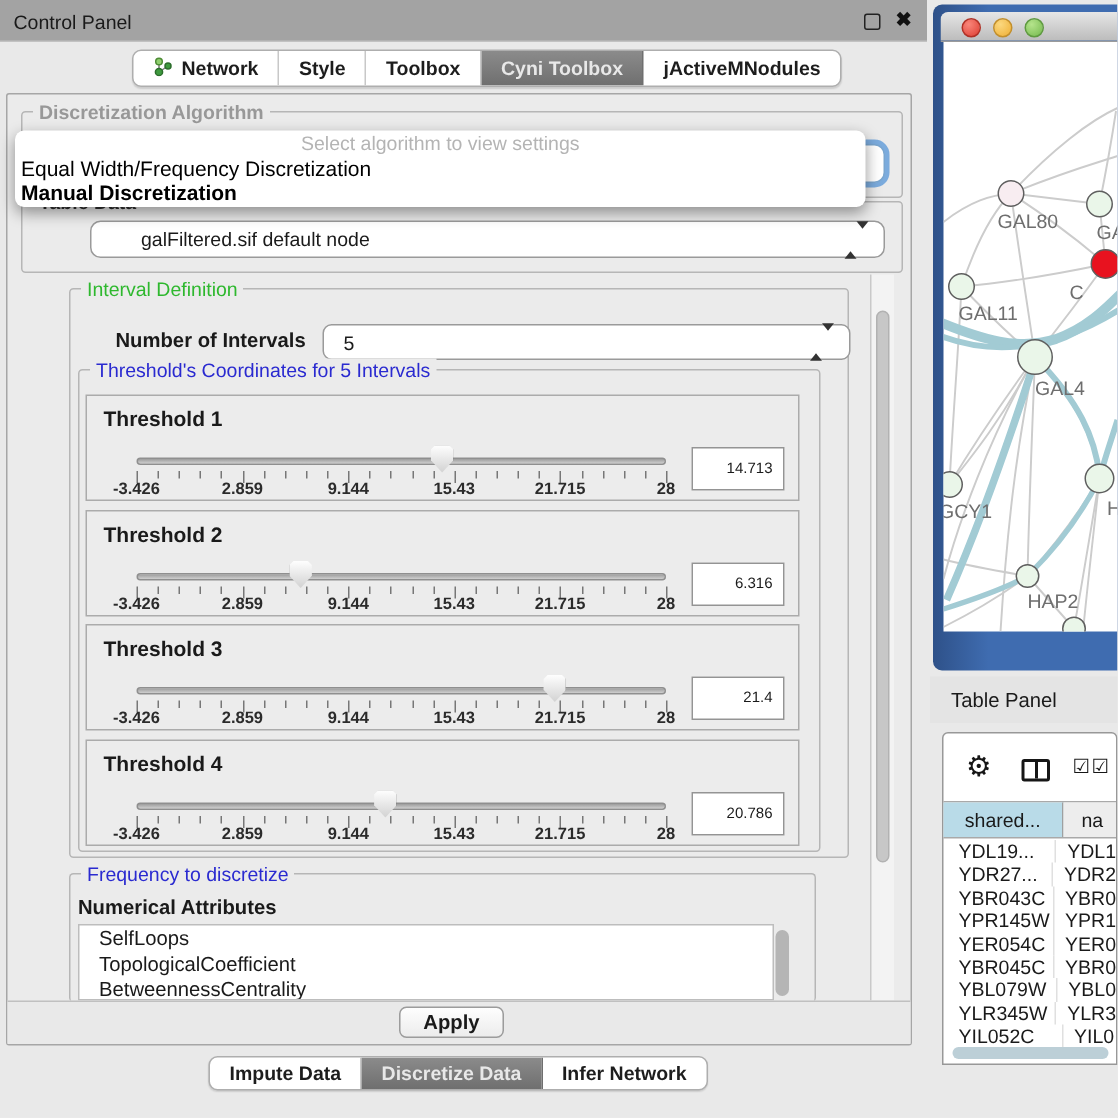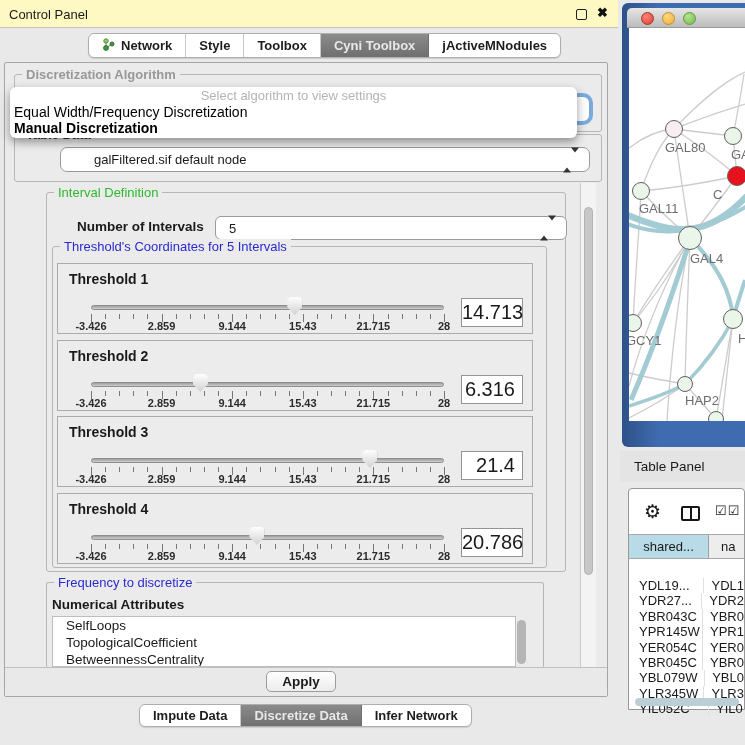--- a/index.html
+++ b/index.html
@@ -1,21 +1,21 @@
 <!DOCTYPE html>
 <html><head>
 <meta charset="utf-8">
 <style>
   * { margin:0; padding:0; box-sizing:border-box; }
   html,body { width:745px; height:745px; overflow:hidden; background:#e9e9e9;
     font-family:"Liberation Sans", sans-serif; color:#1a1a1a; position:relative; }
   .abs { position:absolute; }
 
   
-  .cp-titlebar { left:0; top:0; width:618px; height:28px; background:#fef9c3;
+  .cp-titlebar { left:0; top:0; width:618px; height:28px; background:#a3a3a3;
     border-bottom:1px solid #c2c2c2; }
   .cp-title { position:absolute; left:9px; top:7px; font-size:13px; }
   .float-icon { position:absolute; left:576px; top:9px; width:11px; height:11px;
     border:1.6px solid #222; border-radius:2px; }
   .close-icon { position:absolute; left:597px; top:5px; font-size:13px; font-weight:bold; color:#111; }
 
   
   .seg { position:absolute; display:flex; background:#fff; border:1px solid #aeaeae;
     border-radius:6px; overflow:hidden; height:25px; box-shadow:0 1px 1px rgba(0,0,0,.12); }
   .seg-item { display:flex; align-items:center; padding:0 13px; font-size:13px;
@@ -61,21 +61,21 @@
   .track { position:absolute; left:33px; top:41px; width:353px; height:5px; border-radius:3px;
     background:linear-gradient(#9d9d9d,#cfcfcf); border:1px solid #8f8f8f; }
   .thumb { position:absolute; width:15px; height:18px; top:33px;
     background:linear-gradient(#fefefe,#d2d2d2);
     clip-path:polygon(18% 0,82% 0,100% 15%,100% 55%,50% 100%,0 55%,0 15%);
     filter:drop-shadow(0 0 1px #777); }
   .tick { position:absolute; width:1px; background:#777; top:50px; }
   .slabel { position:absolute; top:56px; font-size:11px; font-weight:bold; color:#2b2b2b;
     transform:translateX(-50%); white-space:nowrap; }
   .vbox { position:absolute; left:403px; top:34px; width:62px; height:29px; background:#fff;
-    border:1px solid #949494; font-size:20px; text-align:right; line-height:27px; padding-right:7px; }
+    border:1px solid #949494; font-size:10px; text-align:right; line-height:27px; padding-right:7px; }
 
   
   .alist { left:52px; top:616px; width:464px; height:51px; background:#fff;
     border:1px solid #bdbdbd; overflow:hidden; }
   .aitem { font-size:13.5px; line-height:17px; padding-left:13px; white-space:nowrap; }
 
   .apply-strip { left:5px; top:667px; width:602px; height:29px; background:#e9e9e9;
     border-top:1px solid #c0c0c0; }
   .apply-btn { left:266px; top:671px; width:70px; height:21px; background:linear-gradient(#fefefe,#ececec);
     border:1px solid #9c9c9c; border-radius:5px; font-size:13.5px; font-weight:bold;
@@ -99,21 +99,21 @@
   .gear { position:absolute; left:15px; top:13px; font-size:19px; line-height:19px; color:#161616; }
   .spliticon { position:absolute; left:52px; top:17px; width:19px; height:15px;
     border:2px solid #161616; border-radius:2px; }
   .spliticon::after { content:''; position:absolute; left:6.5px; top:0; width:2px; height:11px; background:#161616; }
   .checks { position:absolute; left:86px; top:14px; font-size:13px; letter-spacing:1px; color:#161616; }
   .thead { position:absolute; left:0; top:45px; width:100%; height:25px; display:flex;
     border-top:1px solid #a9a9a9; border-bottom:1px solid #a9a9a9; font-size:13px; }
   .th1 { width:80px; background:#b9dbe8; text-align:center; line-height:23px;
     border-right:1px solid #a0a0a0; }
   .th2 { flex:1; background:#ededed; padding-left:12px; line-height:23px; }
-  .trows { position:absolute; left:0; top:71px; width:100%; height:138px; overflow:hidden;margin-top:18px; }
+  .trows { position:absolute; left:0; top:71px; width:100%; height:138px; overflow:hidden; }
   .trow { display:flex; font-size:13px; height:15.4px; line-height:15.4px; }
   .td1 { width:80px; padding-left:10px; border-right:1px solid #e0e0e0; }
   .td2 { flex:1; padding-left:7px; }
   .hscroll { position:absolute; left:6px; top:209px; width:104px; height:8px;
     background:#bccfd7; border-radius:4px; }
 </style>
 </head>
 <body>
 
 <div class="abs cp-titlebar">

